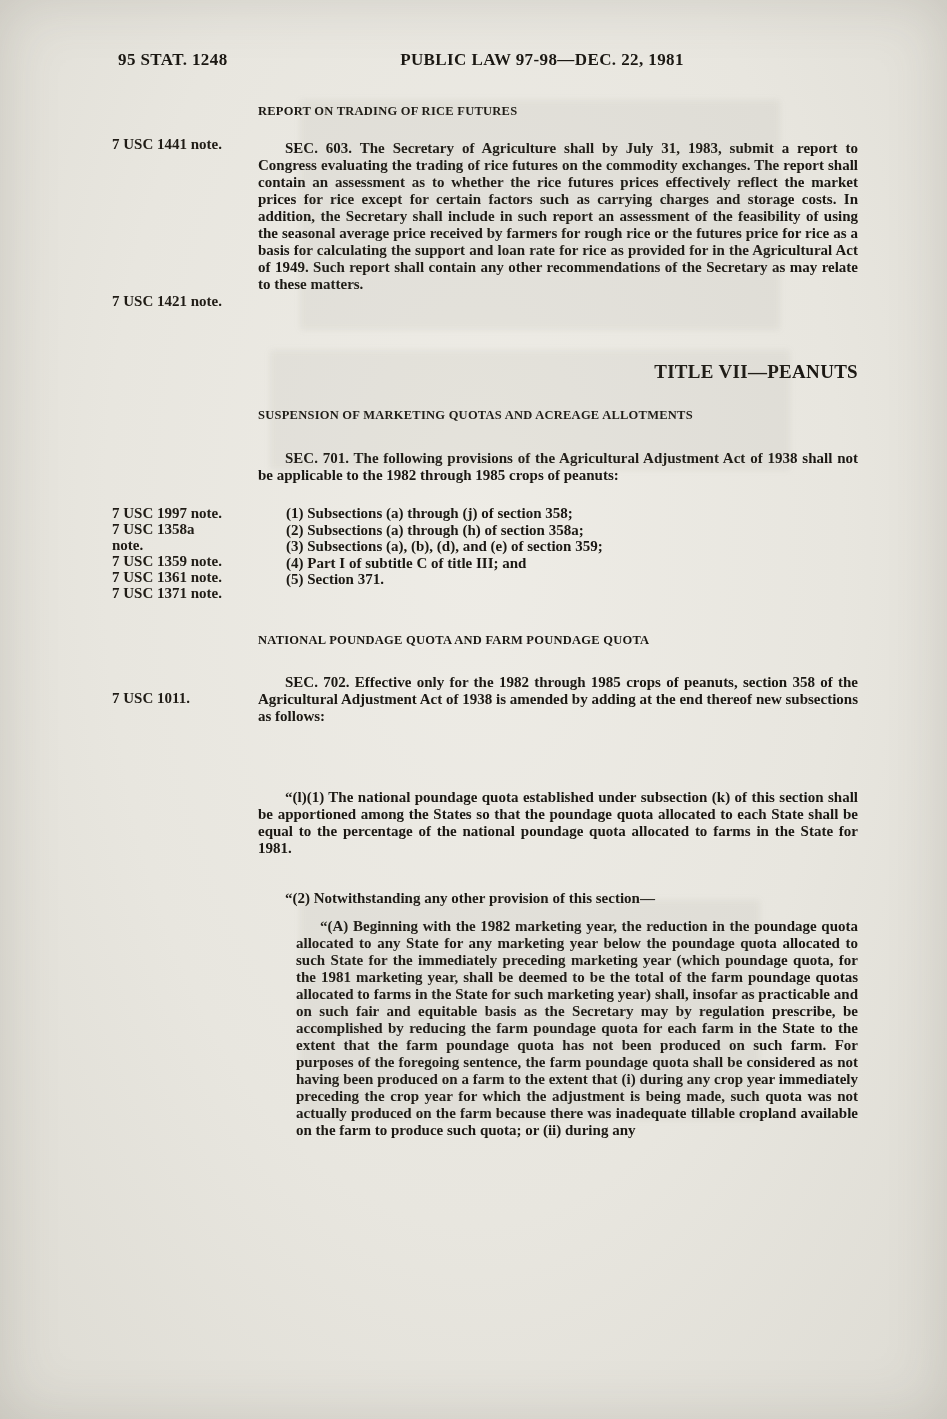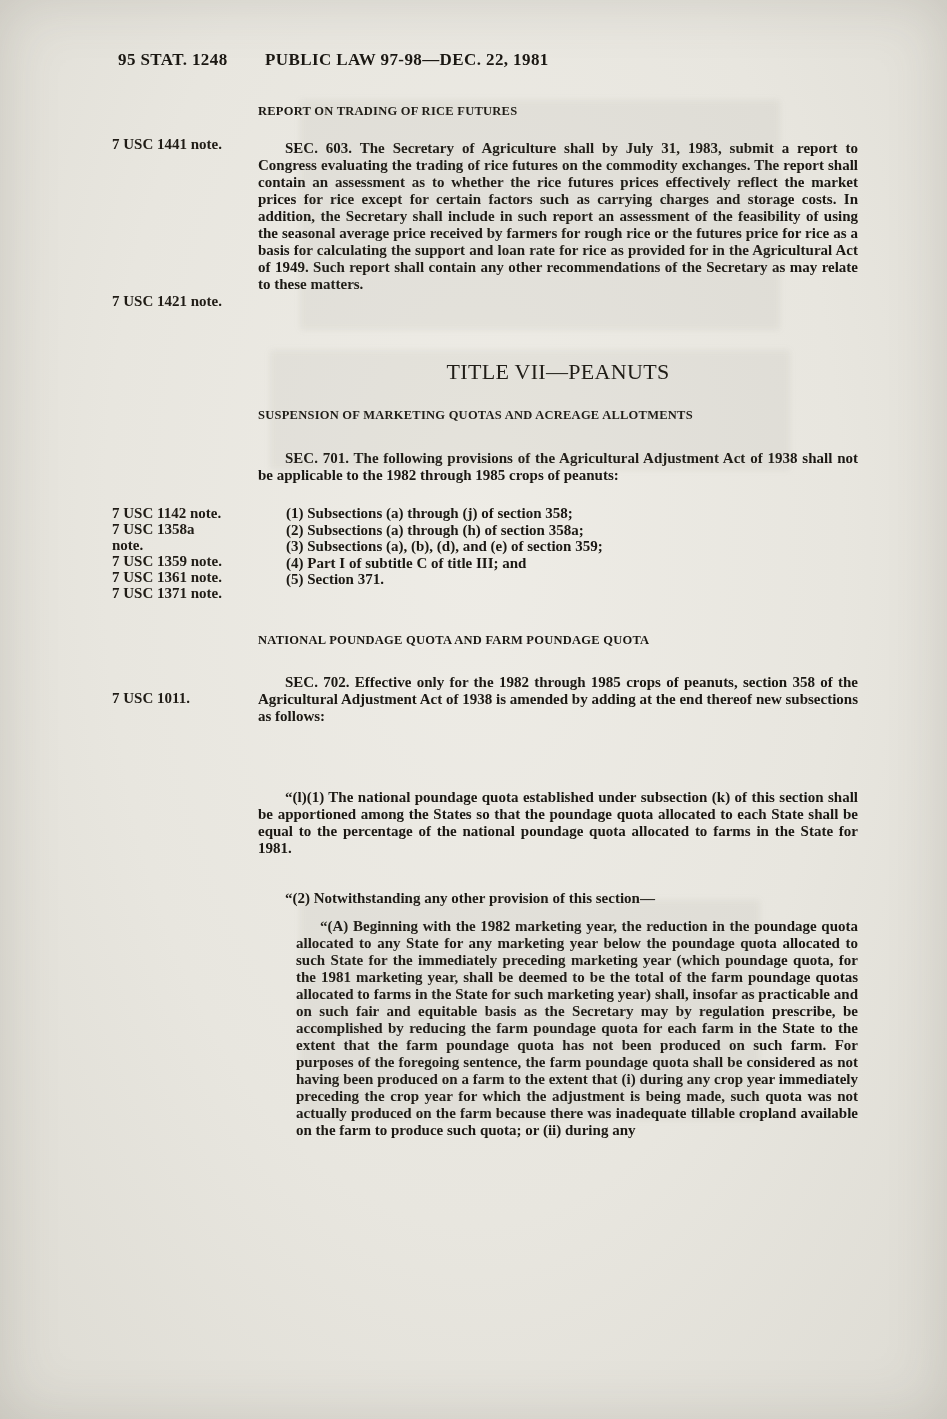--- a/index.html
+++ b/index.html
@@ -17,21 +17,21 @@
     overflow: hidden;
   }
   .hdr-text {
     position: absolute;
     font-weight: 700;
     font-size: 17px;
     letter-spacing: 0.4px;
     white-space: nowrap;
   }
   .stat-no { left: 118px; top: 50px; }
-  .law-title { left: 265px; top: 50px; width: 600px; text-align: left; white-space: nowrap; }
+  .law-title { left: 242px; top: 50px; width: 600px; text-align: center; white-space: nowrap; }
   .margin-note {
     position: absolute;
     left: 112px;
     width: 140px;
     font-size: 15px;
     line-height: 16px;
     font-weight: 600;
     color: #201c16;
   }
   .block {
@@ -46,23 +46,23 @@
   }
   .indent { text-indent: 27px; }
   .h-small {
     font-size: 12.5px;
     font-weight: 700;
     text-align: left;
     letter-spacing: 0.25px;
     text-indent: 0;
   }
   .h-title {
-    font-size: 22px;
-    font-weight: 400;
-    text-align: center;
+    font-size: 19px;
+    font-weight: 700;
+    text-align: right;
     letter-spacing: 0.3px;
     text-indent: 0;
   }
   .list-item {
     font-size: 15px;
     line-height: 16.5px;
     font-weight: 600;
     padding-left: 28px;
     text-align: left;
   }
@@ -82,21 +82,21 @@
 </head>
 <body>
 
 <div class="page">
 
   <span class="hdr-text stat-no">95 STAT. 1248</span>
   <span class="hdr-text law-title">PUBLIC LAW 97-98—DEC. 22, 1981</span>
 
   <div class="margin-note" style="top:136px;">7 USC 1441 note.</div>
   <div class="margin-note" style="top:293px;">7 USC 1421 note.</div>
-  <div class="margin-note" style="top:505px;">7 USC 1142 note.</div>
+  <div class="margin-note" style="top:505px;">7 USC 1997 note.</div>
   <div class="margin-note" style="top:521px;width:95px;">7 USC 1358a note.</div>
   <div class="margin-note" style="top:553px;">7 USC 1359 note.</div>
   <div class="margin-note" style="top:569px;">7 USC 1361 note.</div>
   <div class="margin-note" style="top:585px;">7 USC 1371 note.</div>
   <div class="margin-note" style="top:690px;">7 USC 1011.</div>
 
   <div class="block h-small" style="top:103px;">REPORT ON TRADING OF RICE FUTURES</div>
 
   <div class="block indent" style="top:140px;">SEC. 603. The Secretary of Agriculture shall by July 31, 1983, submit a report to Congress evaluating the trading of rice futures on the commodity exchanges. The report shall contain an assessment as to whether the rice futures prices effectively reflect the market prices for rice except for certain factors such as carrying charges and storage costs. In addition, the Secretary shall include in such report an assessment of the feasibility of using the seasonal average price received by farmers for rough rice or the futures price for rice as a basis for calculating the support and loan rate for rice as provided for in the Agricultural Act of 1949. Such report shall contain any other recommendations of the Secretary as may relate to these matters.</div>
 

